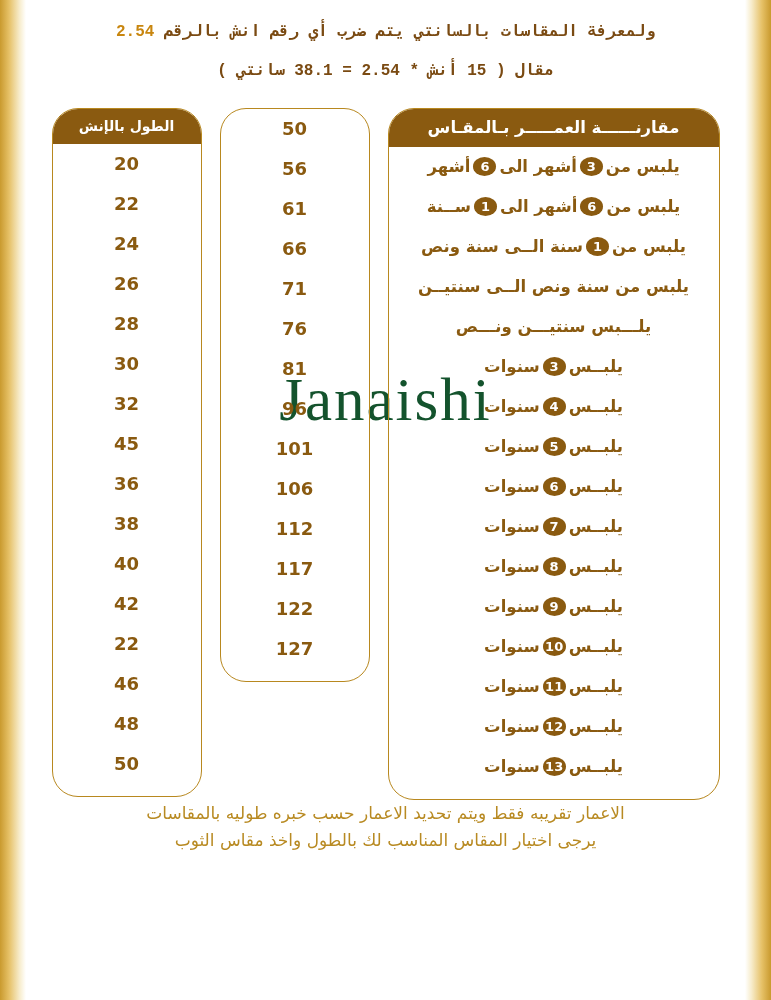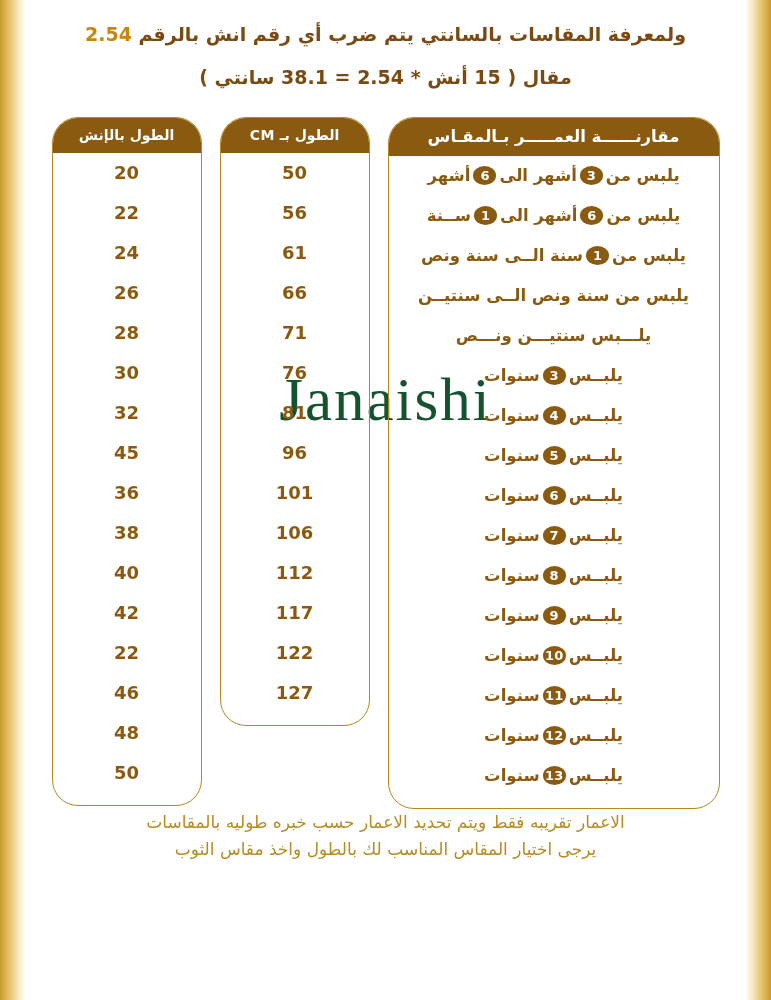--- a/index.html
+++ b/index.html
@@ -58,24 +58,25 @@
     padding: 0 34px;
   }
 
   .intro {
     text-align: center;
     color: #7a4a12;
     font-weight: bold;
     direction: rtl;
   }
   .intro .line {
-    font-size: 19px;
+    font-size: 16px;
     line-height: 1.55;
     padding-top: 14px;
     white-space: nowrap;
+    font-family: Liberation Mono, monospace;
   }
   .intro .line.l1 { padding-top: 20px; }
   .intro .num {
     color: #c8860f;
   }
 
   .tables {
     display: flex;
     flex-direction: row;
     gap: 18px;
@@ -247,21 +248,20 @@
             </div>
             <div class="cell">
               <span class="txt">يلبــس </span>
               <span class="badge">13</span>
               <span class="txt"> سنوات</span>
             </div>
           </div>
       </div>
 
       <div class="col cm">
-        <div class="col-head">الطول بـ CM</div>
         <div id="cm-cells">
             <div class="cell">50</div>
             <div class="cell">56</div>
             <div class="cell">61</div>
             <div class="cell">66</div>
             <div class="cell">71</div>
             <div class="cell">76</div>
             <div class="cell">81</div>
             <div class="cell">96</div>
             <div class="cell">101</div>

